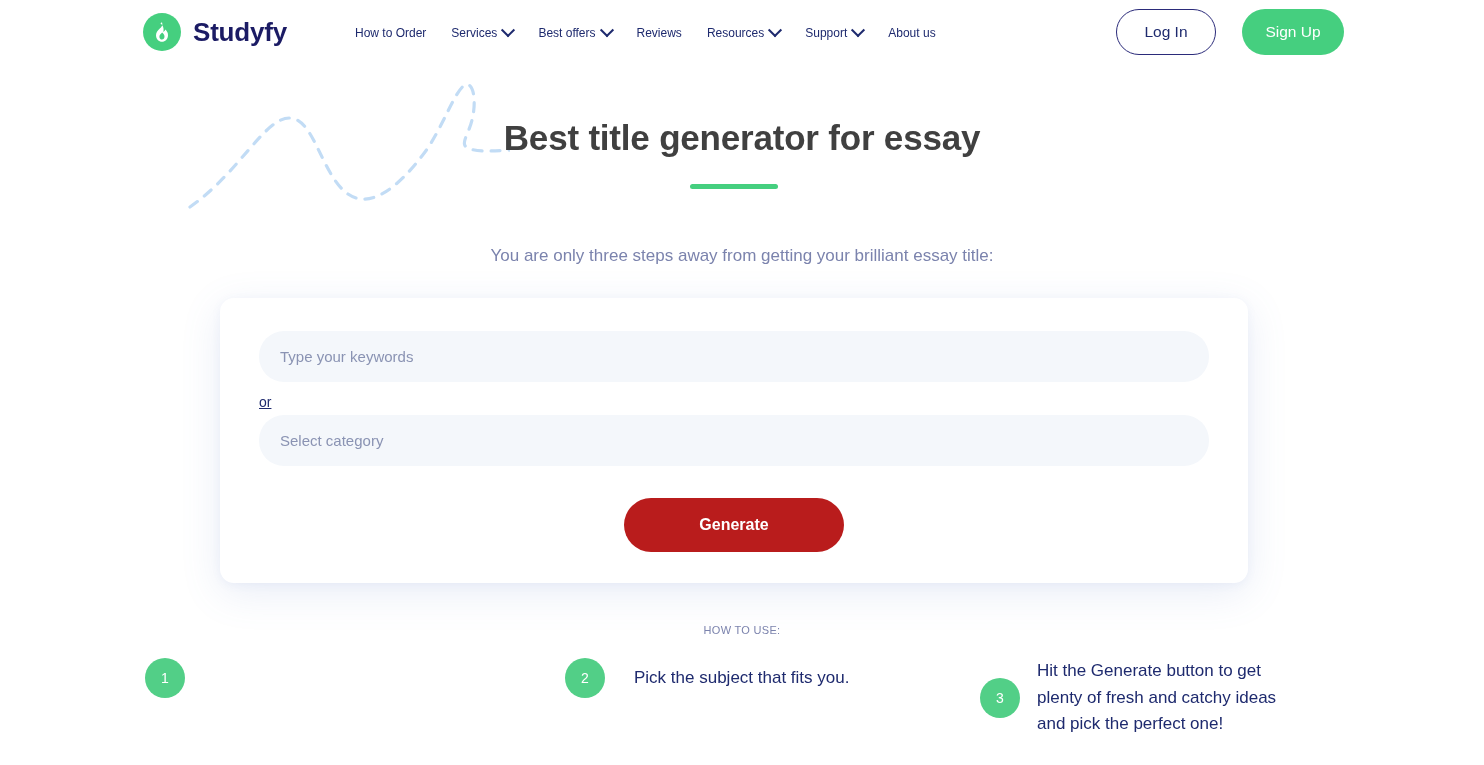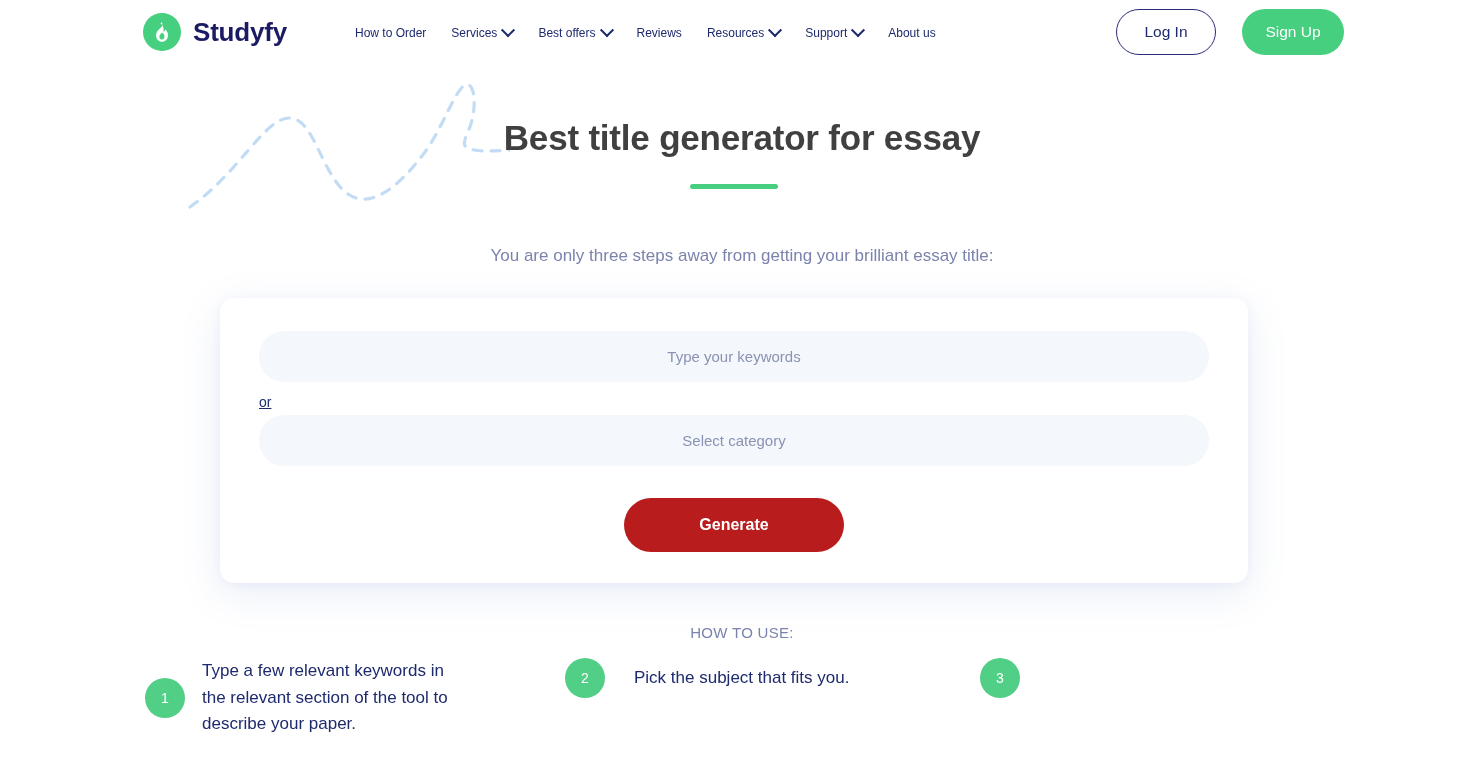--- a/index.html
+++ b/index.html
@@ -168,21 +168,20 @@
     width: 950px;
     height: 51px;
     background: #f4f7fb;
     border-radius: 25px;
     border: none;
     outline: none;
     padding: 0 21px;
     font-size: 15px;
     font-family: inherit;
     color: #1e2a6e;
-    text-align: center;
   }
   .field::placeholder { color: #8a93b3; }
   .field-keywords { top: 33px; }
   .field-category { top: 117px; cursor: pointer; line-height: 51px; color: #8a93b3; }
 
   .or-label {
     position: absolute;
     left: 39px;
     top: 96px;
     font-size: 14px;
@@ -205,21 +204,21 @@
     font-family: inherit;
     cursor: pointer;
   }
 
   
   .howto-label {
     position: absolute;
     top: 624px;
     left: 0; right: 0;
     text-align: center;
-    font-size: 15px;
+    font-size: 11px;
     color: #7b83ad;
     letter-spacing: 0.3px;
   }
 
   .steps {
     position: absolute;
     top: 658px;
     left: 145px;
     width: 1195px;
     display: flex;
@@ -318,22 +317,22 @@
   <div class="field field-category">Select category</div>
 
   <button class="btn-generate">Generate</button>
 </div>
 
 <div class="howto-label">HOW TO USE:</div>
 
 <div class="steps">
   <div class="step step-1">
     <span class="step-badge">1</span>
-    <span class="step-text">Type a few relevant keywords in the relevant section of the tool to describe your paper.</span>
   </div>
   <div class="step step-2">
     <span class="step-badge">2</span>
     <span class="step-text">Pick the subject that fits you.</span>
   </div>
   <div class="step step-3">
     <span class="step-badge">3</span>
+    <span class="step-text">Hit the Generate button to get plenty of fresh and catchy ideas and pick the perfect one!</span>
   </div>
 </div>
 
 </body></html>

